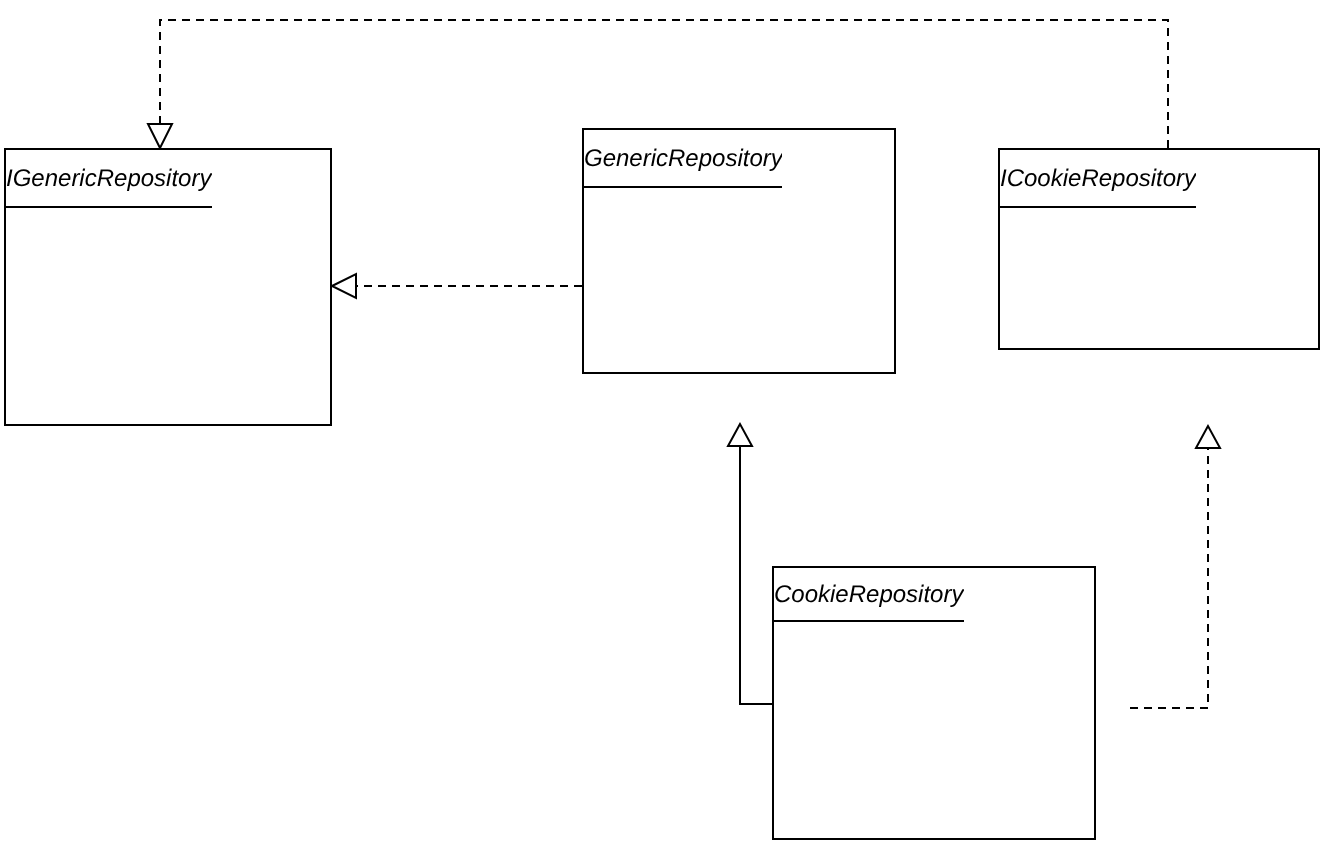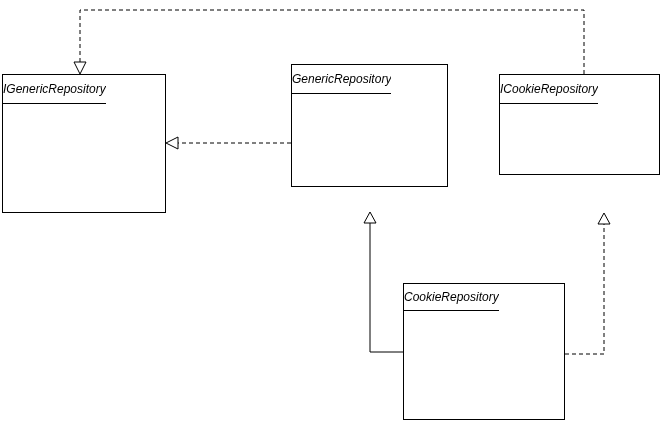--- a/index.html
+++ b/index.html
@@ -109,21 +109,21 @@
   </div>
 
   <div class="uml-class" style="left:499px; top:74px; width:161px; height:101px;">
     <div class="uml-name-row" style="height:29px;">
       <span class="uml-name-text">ICookieRepository</span>
     </div>
     <div class="uml-attr-row" style="height:35px;"></div>
     <div class="uml-op-row"></div>
   </div>
 
-  <div class="uml-class" style="left:403px; top:283px; width:162px; height:137px;">
+  <div class="uml-class" style="left:386px; top:283px; width:162px; height:137px;">
     <div class="uml-name-row" style="height:27px;">
       <span class="uml-name-text">CookieRepository</span>
     </div>
     <div class="uml-attr-row" style="height:38px;"></div>
     <div class="uml-op-row"></div>
   </div>
 
 </div>
 
 </body></html>

